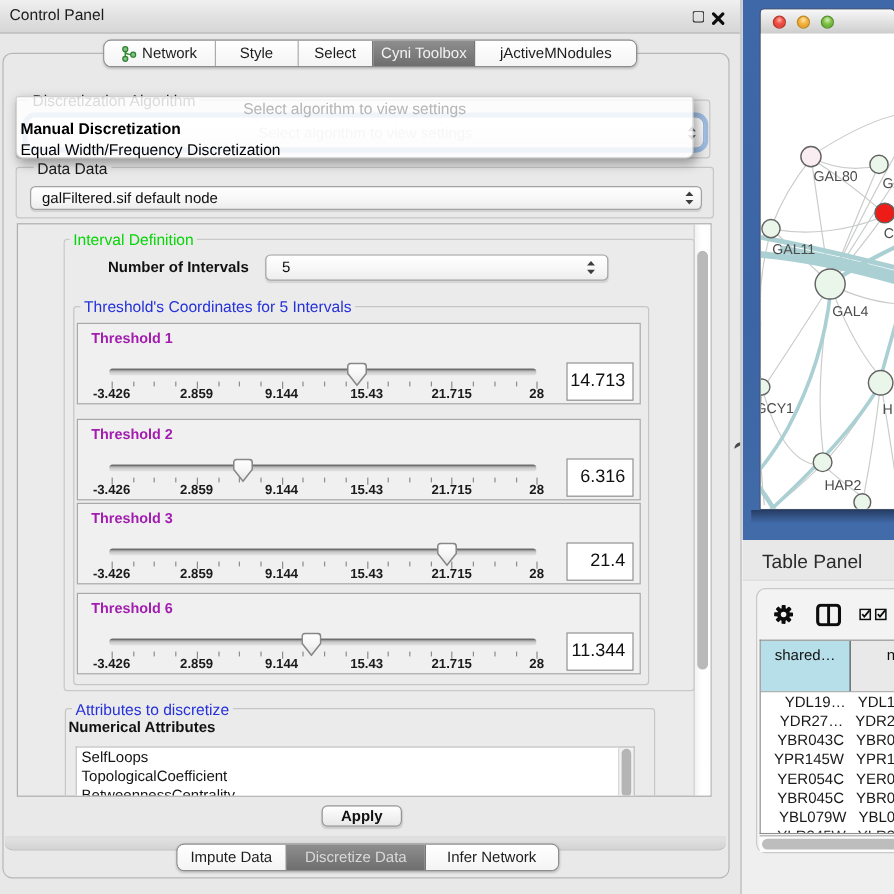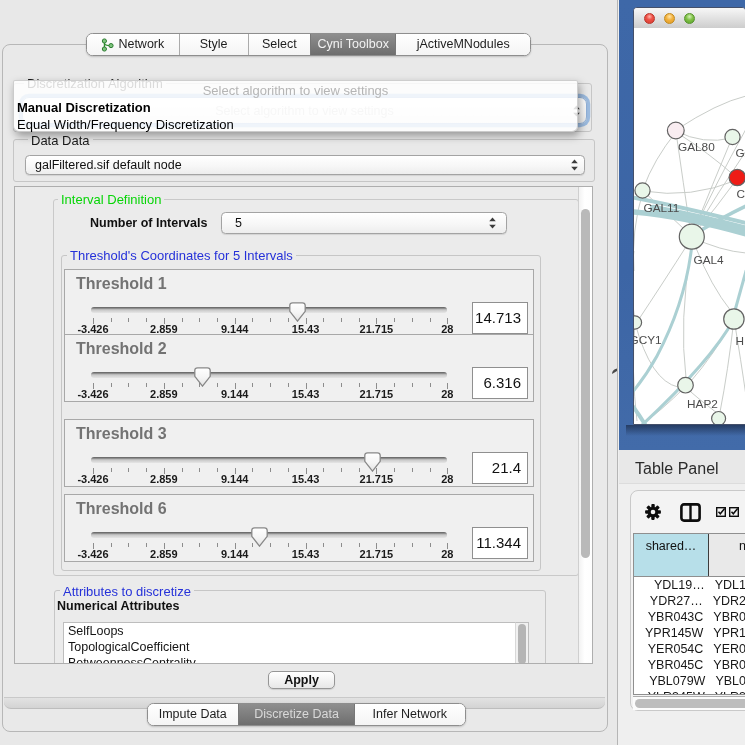--- a/index.html
+++ b/index.html
@@ -49,21 +49,21 @@
   #scrollpane{position:absolute;left:14px;top:186px;width:579px;height:478px;
     border:1px solid #aeaeae;background:#ebebeb;overflow:hidden;box-sizing:border-box;}
   .grp-title.onviewport{background:#ebebeb;}
   #main-vsb{position:absolute;left:563px;top:0;width:14px;height:476px;
     background:linear-gradient(90deg,#f2f2f2,#ffffff 40%,#fdfdfd);border-left:1px solid #cfcfcf;}
   #main-vsb .thumb{position:absolute;left:2px;top:22px;width:9px;height:349px;border-radius:5px;background:#b9b9b9;}
 
   
   .thrbox{position:absolute;left:49px;width:470px;height:68px;background:#f0f0f0;
     border:1px solid #a8a8a8;box-sizing:border-box;}
-  .thrbox .ttl{position:absolute;left:11px;top:5px;font-size:16px;font-weight:bold;color:#737373;}
+  .thrbox .ttl{position:absolute;left:11px;top:5px;font-size:12px;font-weight:bold;color:#a21caf;}
   .sl-track{position:absolute;left:26px;top:37px;width:356px;height:6px;border-radius:3px;
     background:linear-gradient(180deg,#6e6e6e 0,#6e6e6e 1px,#b0b0b0 2px,#cccccc 55%,#e6e6e6 100%);}
   .tick{position:absolute;width:1px;background:#8c8c8c;}
   .tick.major{top:48px;height:6px;}
   .tick.minor{top:48px;height:3.5px;}
   .sl-label{position:absolute;top:52.5px;font-size:11px;font-weight:bold;color:#1a1a1a;transform:translateX(-50%);white-space:nowrap;}
   .sl-thumb{position:absolute;top:31.5px;width:17px;height:20px;margin-left:-8.5px;}
   .valbox{position:absolute;left:407px;top:32px;width:56px;height:32px;background:#fff;
     border:1.5px solid #8f8f8f;box-sizing:border-box;font-size:15px;color:#111;
     text-align:right;line-height:29px;padding-right:6px;}
@@ -118,20 +118,27 @@
   .trow .c1{width:75px;text-align:right;}
   .trow .c2{flex:1;padding-left:10px;white-space:nowrap;}
   #hsb{position:absolute;left:15px;top:696px;width:113px;height:13px;background:#fcfcfc;border-top:1px solid #adadad;}
   #hsb .thumb{position:absolute;left:2px;top:2px;width:115px;height:9px;border-radius:5px;background:#bdbdbd;}
   #splitter-nub{position:absolute;left:611px;top:367px;width:7px;height:8px;}
 </style>
 </head>
 <body>
 
 <div id="control-panel">
+  <div id="titlebar">
+    <span class="wtitle">Control Panel</span>
+    <div id="float-icon"></div>
+    <svg id="close-icon" viewBox="0 0 11 11">
+      <path d="M1.6,1.6 L9.4,9.4 M9.4,1.6 L1.6,9.4" stroke="#0d0d0d" stroke-width="2.6" stroke-linecap="round" fill="none"></path>
+    </svg>
+  </div>
 
   <div id="outer-panel"></div>
   <div id="bottom-strip"></div>
 
   <div id="top-tabbar" class="tabbar" style="left:86px;top:33px;">
       <div class="tab" style="width: 91.7px;">
         <svg width="13" height="14" viewBox="0 0 13 14">
           <path d="M3.4,3.4 V10.6 M3.4,5 Q3.4,7.6 9.6,7.6" fill="none" stroke="#2e8b2e" stroke-width="1.2"></path>
           <circle cx="3.4" cy="3" r="2.1" fill="#7cc47c" stroke="#2e7d32" stroke-width="1"></circle>
           <circle cx="3.4" cy="11" r="2.1" fill="#7cc47c" stroke="#2e7d32" stroke-width="1"></circle>
@@ -231,21 +238,21 @@
               <linearGradient id="thg0" x1="0" y1="0" x2="0" y2="1">
                 <stop offset="0" stop-color="#ffffff"></stop>
                 <stop offset="0.55" stop-color="#f4f4f4"></stop>
                 <stop offset="1" stop-color="#e3e3e3"></stop>
               </linearGradient>
             </defs>
             <path d="M3.6,0.8 H13.4 Q16.2,0.8 16.2,3.6 V9.3 L8.5,19.1 L0.8,9.3 V3.6 Q0.8,0.8 3.6,0.8 Z" fill="url(#thg0)" stroke="#878787" stroke-width="1.3"></path>
           </svg>
           <div class="valbox">14.713</div>
         </div>
-        <div class="thrbox" style="top: 147px;">
+        <div class="thrbox" style="top: 162px;">
           <div class="ttl">Threshold 2</div>
           <div class="sl-track"></div>
           <div class="tick major" style="left:28.00px"></div>
           <div class="sl-label" style="left:28.00px">-3.426</div>
           <div class="tick minor" style="left:45.71px"></div>
           <div class="tick minor" style="left:63.43px"></div>
           <div class="tick minor" style="left:81.14px"></div>
           <div class="tick major" style="left:98.85px"></div>
           <div class="sl-label" style="left:98.85px">2.859</div>
           <div class="tick minor" style="left:116.56px"></div>

